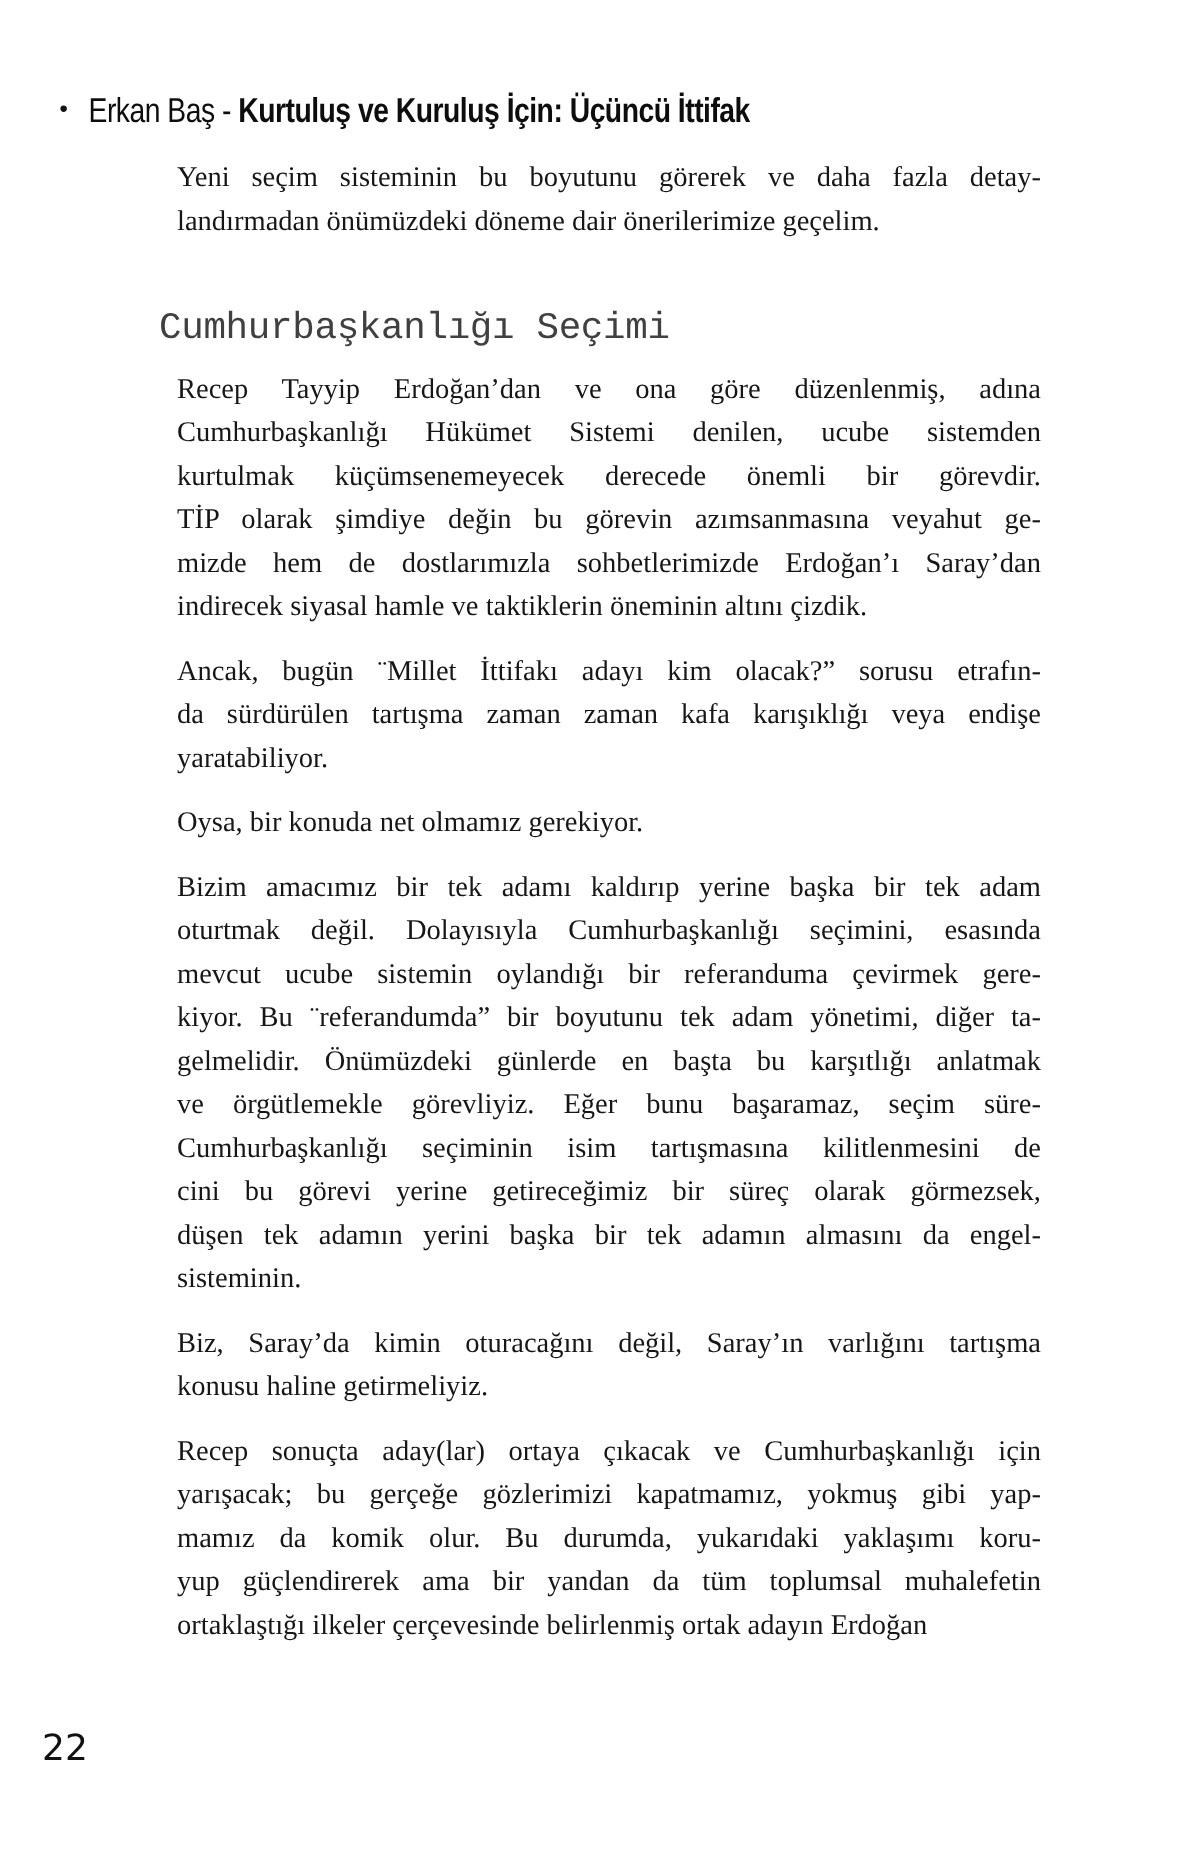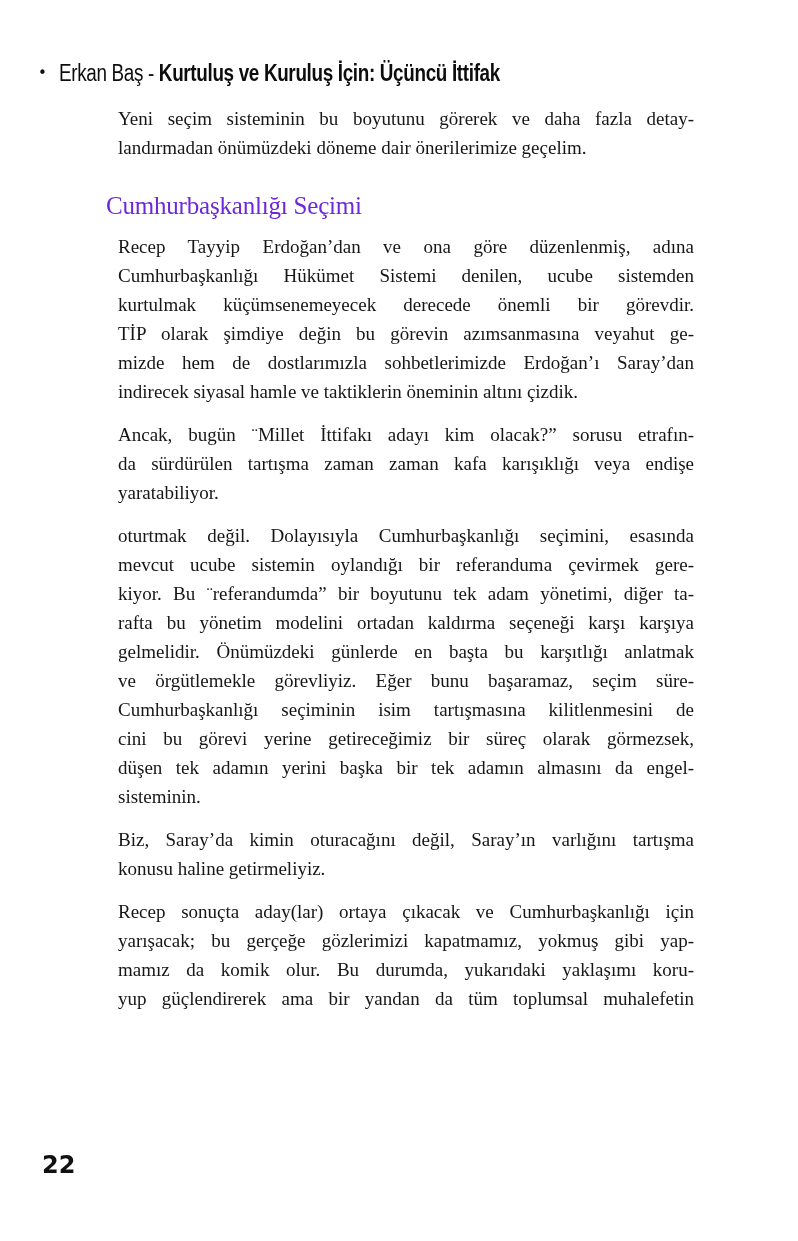--- a/index.html
+++ b/index.html
@@ -56,36 +56,36 @@
     color: #161616;
   }
   .line {
     text-align: justify;
     text-align-last: justify;
   }
   .line.last {
     text-align-last: left;
   }
   .section-heading {
-    font-family: Liberation Serif, serif;
+    font-family: Liberation Mono, monospace;
     font-size: 25px;
     font-weight: 500;
     line-height: 32px;
     letter-spacing: -0.2px;
-    color: #6d28d9;
-    margin: 28px 0 10px 0;
+    color: #404040;
+    margin: 41px 0 10px 0;
   }
 
   
   .page-number {
     position: absolute;
-    left: 42px;
+    left: 28px;
     top: 1151px;
     font-family: "DejaVu Sans", sans-serif;
-    font-weight: 700;
+    font-weight: 400;
     font-size: 24px;
     color: #111;
   }
 </style>
 </head>
 <body>
 
 <div class="page">
 
   <div class="running-header">
@@ -106,38 +106,42 @@
         <div class="line">TİP olarak şimdiye değin bu görevin azımsanmasına veyahut ge-</div>
         <div class="line">mizde hem de dostlarımızla sohbetlerimizde Erdoğan’ı Saray’dan</div>
         <div class="line last">indirecek siyasal hamle ve taktiklerin öneminin altını çizdik.</div>
       </div>
       <div class="para">
         <div class="line">Ancak, bugün ¨Millet İttifakı adayı kim olacak?” sorusu etrafın-</div>
         <div class="line">da sürdürülen tartışma zaman zaman kafa karışıklığı veya endişe</div>
         <div class="line last">yaratabiliyor.</div>
       </div>
       <div class="para">
+        <div class="line last">Oysa, bir konuda net olmamız gerekiyor.</div>
+      </div>
+      <div class="para">
+        <div class="line">Bizim amacımız bir tek adamı kaldırıp yerine başka bir tek adam</div>
         <div class="line">oturtmak değil. Dolayısıyla Cumhurbaşkanlığı seçimini, esasında</div>
         <div class="line">mevcut ucube sistemin oylandığı bir referanduma çevirmek gere-</div>
         <div class="line">kiyor. Bu ¨referandumda” bir boyutunu tek adam yönetimi, diğer ta-</div>
-        <div class="line">rafta bu yönetim modelini ortadan kaldırma seçeneği karşı karşıya</div>
         <div class="line">gelmelidir. Önümüzdeki günlerde en başta bu karşıtlığı anlatmak</div>
         <div class="line">ve örgütlemekle görevliyiz. Eğer bunu başaramaz, seçim süre-</div>
         <div class="line">Cumhurbaşkanlığı seçiminin isim tartışmasına kilitlenmesini de</div>
         <div class="line">cini bu görevi yerine getireceğimiz bir süreç olarak görmezsek,</div>
         <div class="line">düşen tek adamın yerini başka bir tek adamın almasını da engel-</div>
         <div class="line last">sisteminin.</div>
       </div>
       <div class="para">
         <div class="line">Biz, Saray’da kimin oturacağını değil, Saray’ın varlığını tartışma</div>
         <div class="line last">konusu haline getirmeliyiz.</div>
       </div>
       <div class="para">
         <div class="line">Recep sonuçta aday(lar) ortaya çıkacak ve Cumhurbaşkanlığı için</div>
         <div class="line">yarışacak; bu gerçeğe gözlerimizi kapatmamız, yokmuş gibi yap-</div>
         <div class="line">mamız da komik olur. Bu durumda, yukarıdaki yaklaşımı koru-</div>
         <div class="line">yup güçlendirerek ama bir yandan da tüm toplumsal muhalefetin</div>
+        <div class="line last">ortaklaştığı ilkeler çerçevesinde belirlenmiş ortak adayın Erdoğan</div>
       </div>
     </div>
 
   <div class="page-number">22</div>
 
 </div>
 
 </body></html>

